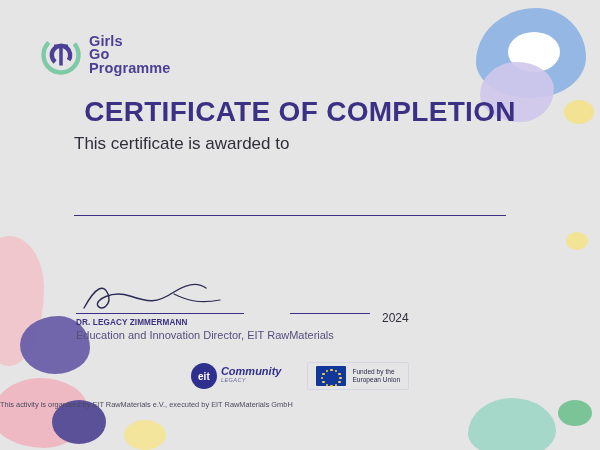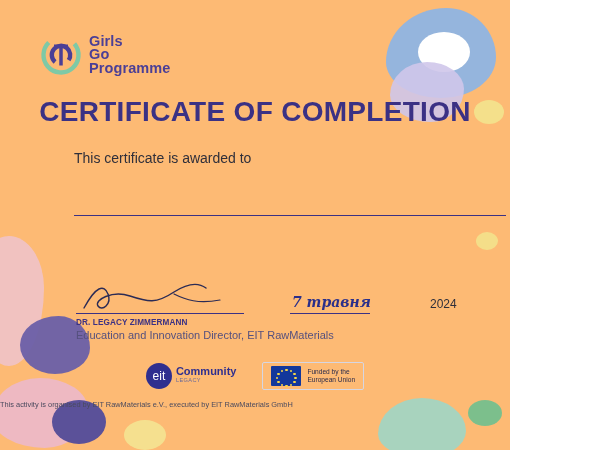--- a/index.html
+++ b/index.html
@@ -8,23 +8,23 @@
     background: #ffffff;
   }
   body {
     width: 600px;
     height: 450px;
     font-family: "Liberation Sans", sans-serif;
     overflow: hidden;
   }
   #certificate {
     position: relative;
-    width: 510px;
+    width: 600px;
     height: 450px;
-    background: #fdba74;
+    background: #e5e5e5;
     overflow: hidden;
   }
 
   
   .blob {
     position: absolute;
     border-radius: 50%;
     pointer-events: none;
   }
   .blob-top-right-blue {
@@ -135,22 +135,22 @@
     top: 96px;
     text-align: center;
     font-size: 28px;
     font-weight: bold;
     color: #3b3184;
     letter-spacing: .3px;
   }
   .awarded-to {
     position: absolute;
     left: 74px;
-    top: 150px;
-    font-size: 14px;
+    top: 134px;
+    font-size: 17px;
     color: #2f2f3a;
     text-align: center;
   }
   .recipient-name {
     position: absolute;
     left: 100px;
     top: 178px;
     font-family: "DejaVu Serif", serif;
     font-style: italic;
     font-size: 25px;
@@ -214,24 +214,23 @@
     top: 294px;
     font-family: "DejaVu Serif", serif;
     font-weight: bold;
     font-style: italic;
     font-size: 14px;
     color: #2a2f8a;
   }
   .date-year {
     position: absolute;
     left: 382px;
-    top: 297px;
+    top: 311px;
     font-size: 12px;
     color: #2f2f3a;
-    margin-left: 48px;
   }
   .date-rule {
     position: absolute;
     left: 290px;
     top: 313px;
     width: 80px;
     height: 1px;
     background: #3b3184;
   }
 
@@ -248,28 +247,29 @@
   .eit-logo {
     display: flex;
     align-items: center;
     gap: 4px;
   }
   .eit-badge {
     width: 26px; height: 26px;
     border-radius: 50%;
     background: #2f2f8f;
     color: #ffffff;
-    font-size: 12px;
-    font-weight: normal;
+    font-size: 10px;
+    font-weight: bold;
     display: flex;
     align-items: center;
     justify-content: center;
   }
   .eit-words {
     line-height: 9px;
+    font-style: italic;
   }
   .eit-words .w1 {
     font-size: 11px;
     font-weight: bold;
     color: #2f2f8f;
   }
   .eit-words .w2 {
     font-size: 5.6px;
     color: #6a6a9a;
     letter-spacing: .4px;
@@ -350,21 +350,20 @@
 
 
   <svg class="sig-svg" width="170" height="38" viewBox="0 0 170 38">
     <path d="M6 30 C 18 8, 26 6, 30 16 C 34 26, 24 34, 20 28 C 16 22, 34 12, 52 18 C 70 24, 78 26, 96 14 C 110 5, 120 4, 128 10" fill="none" stroke="#2b2b55" stroke-width="1.4" stroke-linecap="round"></path>
     <path d="M96 16 C 108 22, 120 26, 142 22" fill="none" stroke="#2b2b55" stroke-width="1.2" stroke-linecap="round"></path>
   </svg>
   <div class="sig-rule"></div>
   <div class="sig-name">DR. LEGACY ZIMMERMANN</div>
   <div class="sig-role">Education and Innovation Director, EIT RawMaterials</div>
 
-  <div class="date-hand">7 травня</div>
   <div class="date-year">2024</div>
   <div class="date-rule"></div>
 
   <div class="footer-logos">
     <div class="eit-logo">
       <div class="eit-badge">eit</div>
       <div class="eit-words">
         <div class="w1">Community</div>
         <div class="w2">LEGACY</div>
       </div>

